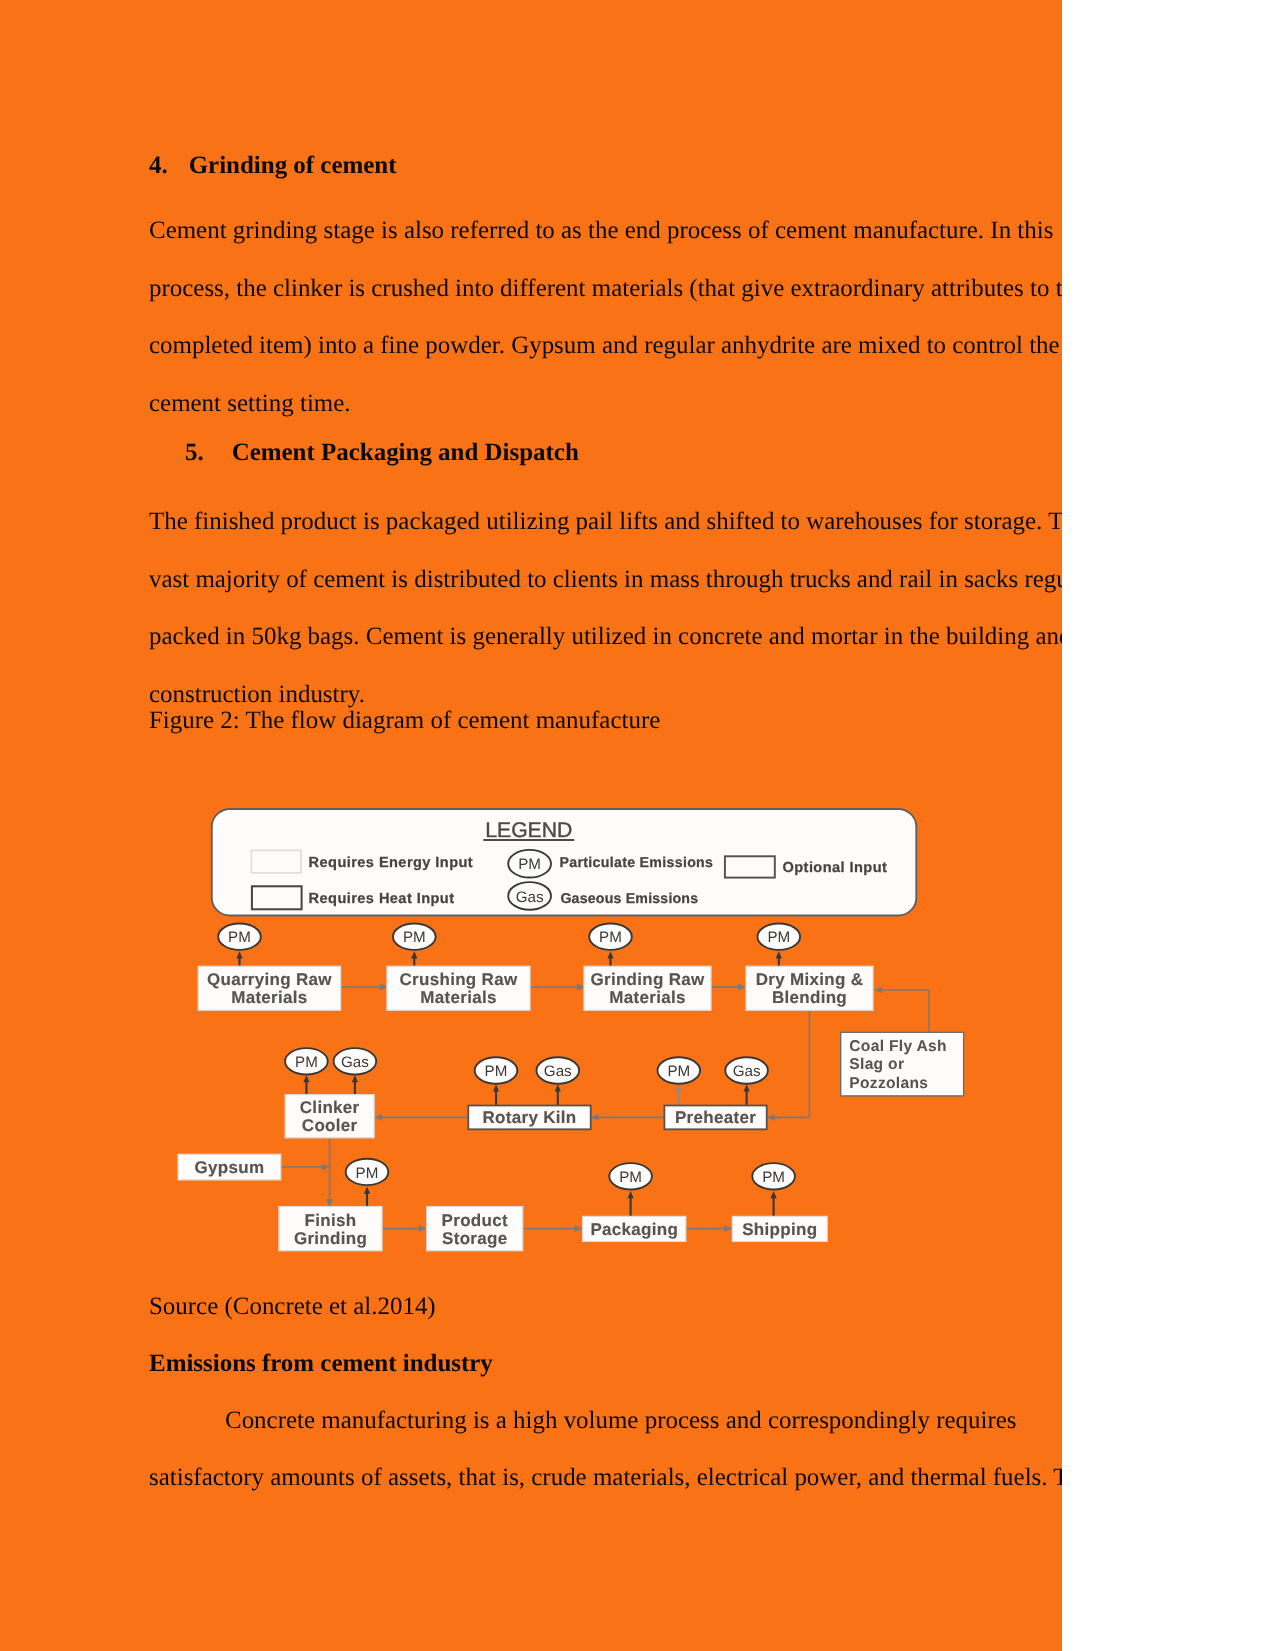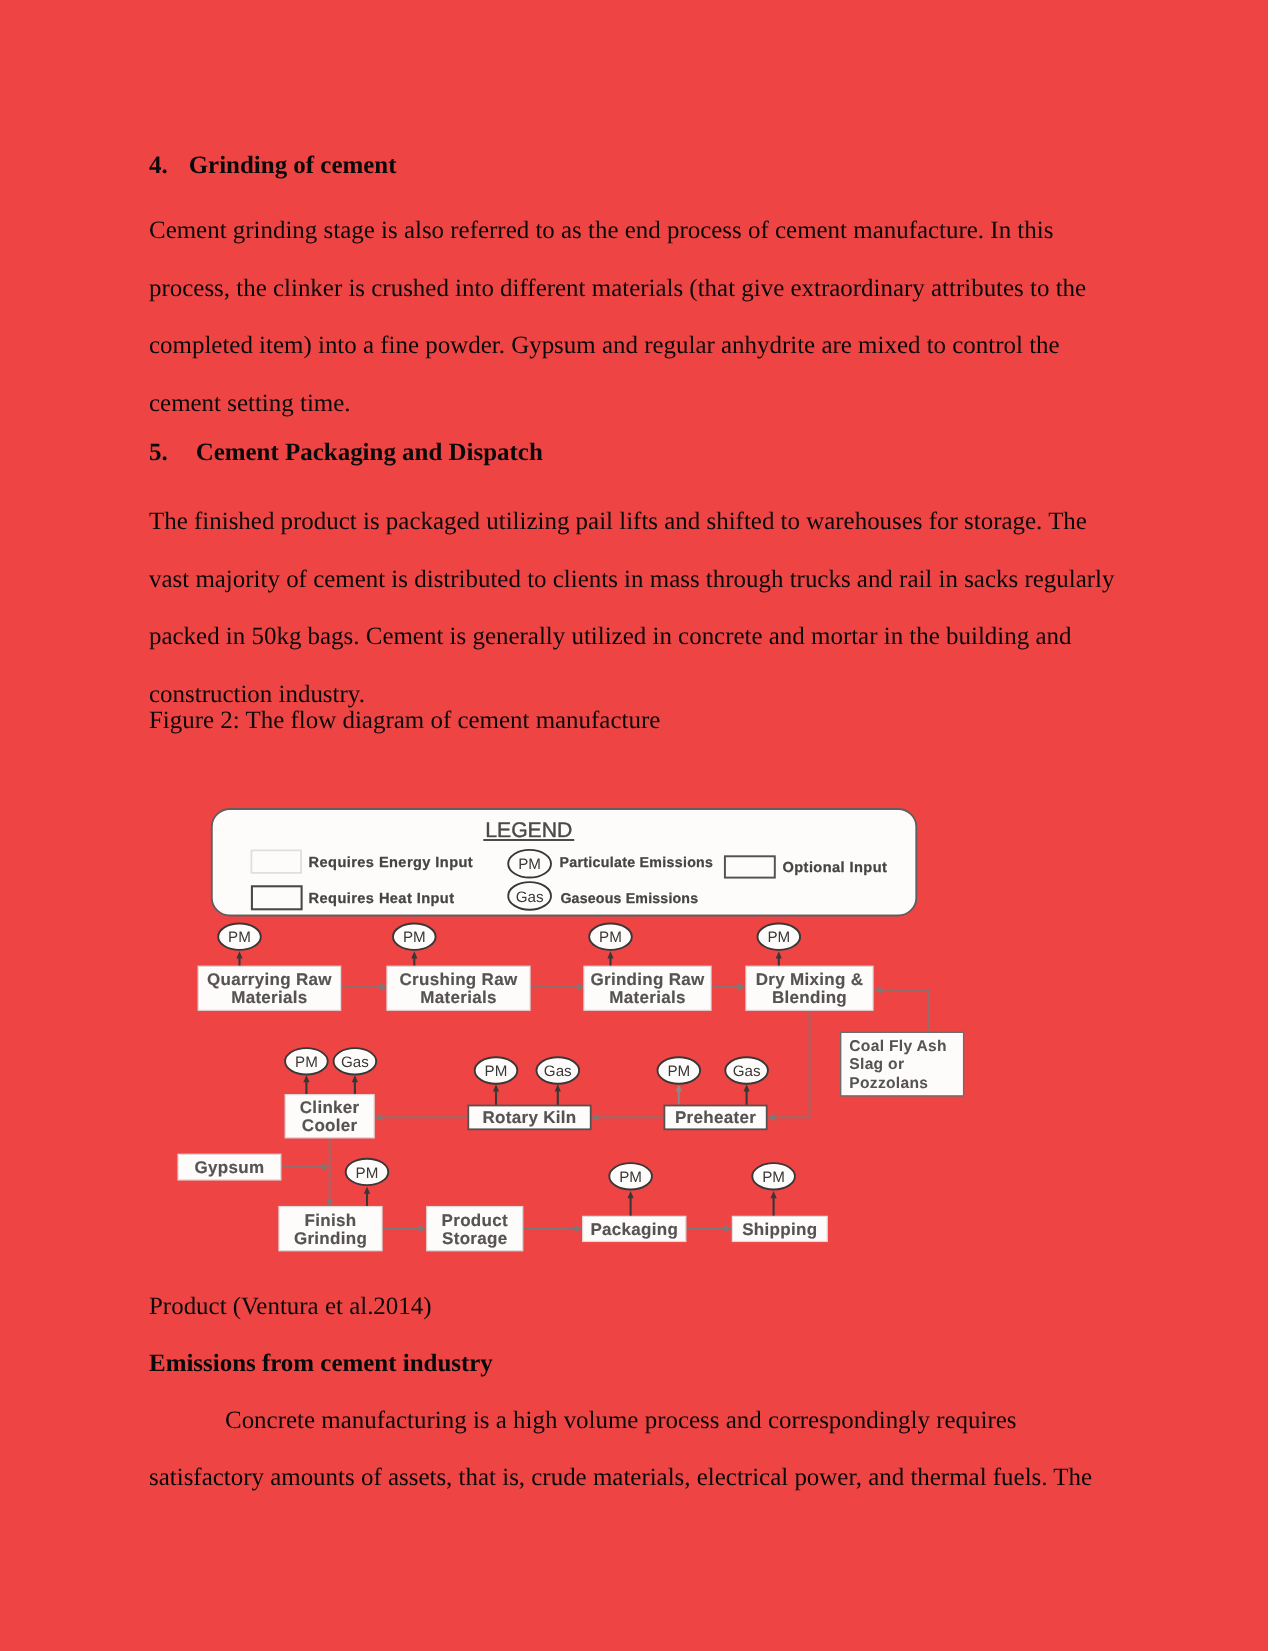--- a/index.html
+++ b/index.html
@@ -1,41 +1,41 @@
 <!DOCTYPE html>
 <html><head>
 <meta charset="utf-8">
 <style>
   html,body{margin:0;padding:0;background:#fff;}
   body{width:1275px;height:1651px;font-family:"Liberation Serif",serif;color:#000;
        -webkit-font-smoothing:antialiased;
        text-rendering:geometricPrecision;}
   *{-webkit-font-smoothing:antialiased;}
-  .page{position:relative;width:1268px;height:1651px;overflow:hidden;background:#ef4444;}
+  .page{position:relative;width:1062px;height:1651px;overflow:hidden;background:#f97316;}
   .txt{position:absolute;left:149px;width:977px;font-size:24.95px;line-height:57.5px;
        color:#0a0a0a;opacity:0.999;}
   .b{font-weight:bold;}
   .numgap{display:inline-block;width:21px;}
   .numgap2{display:inline-block;width:28px;}
   .fig{position:absolute;}
   #figure{filter:blur(0.72px) contrast(1.06);opacity:0.98;}
   #flowsvg text{-webkit-font-smoothing:antialiased;text-rendering:geometricPrecision;}
 </style>
 </head>
 <body>
 
 <div class="page">
 
   <div class="txt b" style="top:137px;">
     <span class="numcol">4.</span><span class="numgap"></span><span>Grinding of cement</span>
   </div>
 
   <div class="txt" style="top:202px;">Cement grinding stage is also referred to as the end process of cement manufacture. In this process, the clinker is crushed into different materials (that give extraordinary attributes to the completed item) into a fine powder. Gypsum and regular anhydrite are mixed to control the cement setting time.</div>
 
-  <div class="txt b" style="top:424px;">
+  <div class="txt b" style="top:424px;margin-left:36px;">
     <span class="numcol">5.</span><span class="numgap2"></span><span>Cement Packaging and Dispatch</span>
   </div>
 
   <div class="txt" style="top:493px;">The finished product is packaged utilizing pail lifts and shifted to warehouses for storage. The vast majority of cement is distributed to clients in mass through trucks and rail in sacks regularly packed in 50kg bags. Cement is generally utilized in concrete and mortar in the building and construction industry.</div>
 
   <div class="txt" style="top:692px;">Figure 2: The flow diagram of cement manufacture</div>
 
   <div class="fig" id="figure" style="left:170px;top:800px;width:810px;height:470px;">
     <svg id="flowsvg" width="810" height="470" viewBox="0 0 810 470" xmlns="http://www.w3.org/2000/svg">
         <g>
@@ -222,19 +222,19 @@
           <text x="389.5" y="67.2" text-anchor="start" font-family="&quot;Liberation Sans&quot;, sans-serif" font-size="14.2" font-weight="700" letter-spacing="0.3" fill="#474747" stroke="#474747" stroke-width="0.28">Particulate Emissions</text>
           <ellipse cx="359.6" cy="95.9" rx="21.4" ry="13.8" fill="#ffffff" stroke="#3b3b3b" stroke-width="1.9"></ellipse>
           <text x="359.6" y="101.5" text-anchor="middle" font-family="&quot;Liberation Sans&quot;, sans-serif" font-size="15.2" fill="#3b3b3b">Gas</text>
           <text x="390.4" y="102.9" text-anchor="start" font-family="&quot;Liberation Sans&quot;, sans-serif" font-size="14.2" font-weight="700" letter-spacing="0.18" fill="#474747" stroke="#474747" stroke-width="0.28">Gaseous Emissions</text>
           <rect x="554.9" y="56.3" width="49.9" height="21.3" fill="#ffffff" stroke="#555555" stroke-width="2"></rect>
           <text x="612.5" y="71.8" text-anchor="start" font-family="&quot;Liberation Sans&quot;, sans-serif" font-size="14.6" font-weight="700" letter-spacing="0.42" fill="#474747" stroke="#474747" stroke-width="0.28">Optional Input</text>
         </g>
       </svg>
   </div>
 
-  <div class="txt" style="top:1277.5px;">Product (Ventura et al.2014)</div>
+  <div class="txt" style="top:1277.5px;">Source (Concrete et al.2014)</div>
 
   <div class="txt" style="top:1391.5px;text-indent:76px;">Concrete manufacturing is a high volume process and correspondingly requires satisfactory amounts of assets, that is, crude materials, electrical power, and thermal fuels. The</div>
 
   <div class="txt b" style="top:1334.5px;">Emissions from cement industry</div>
 
 </div>
 
 </body></html>

